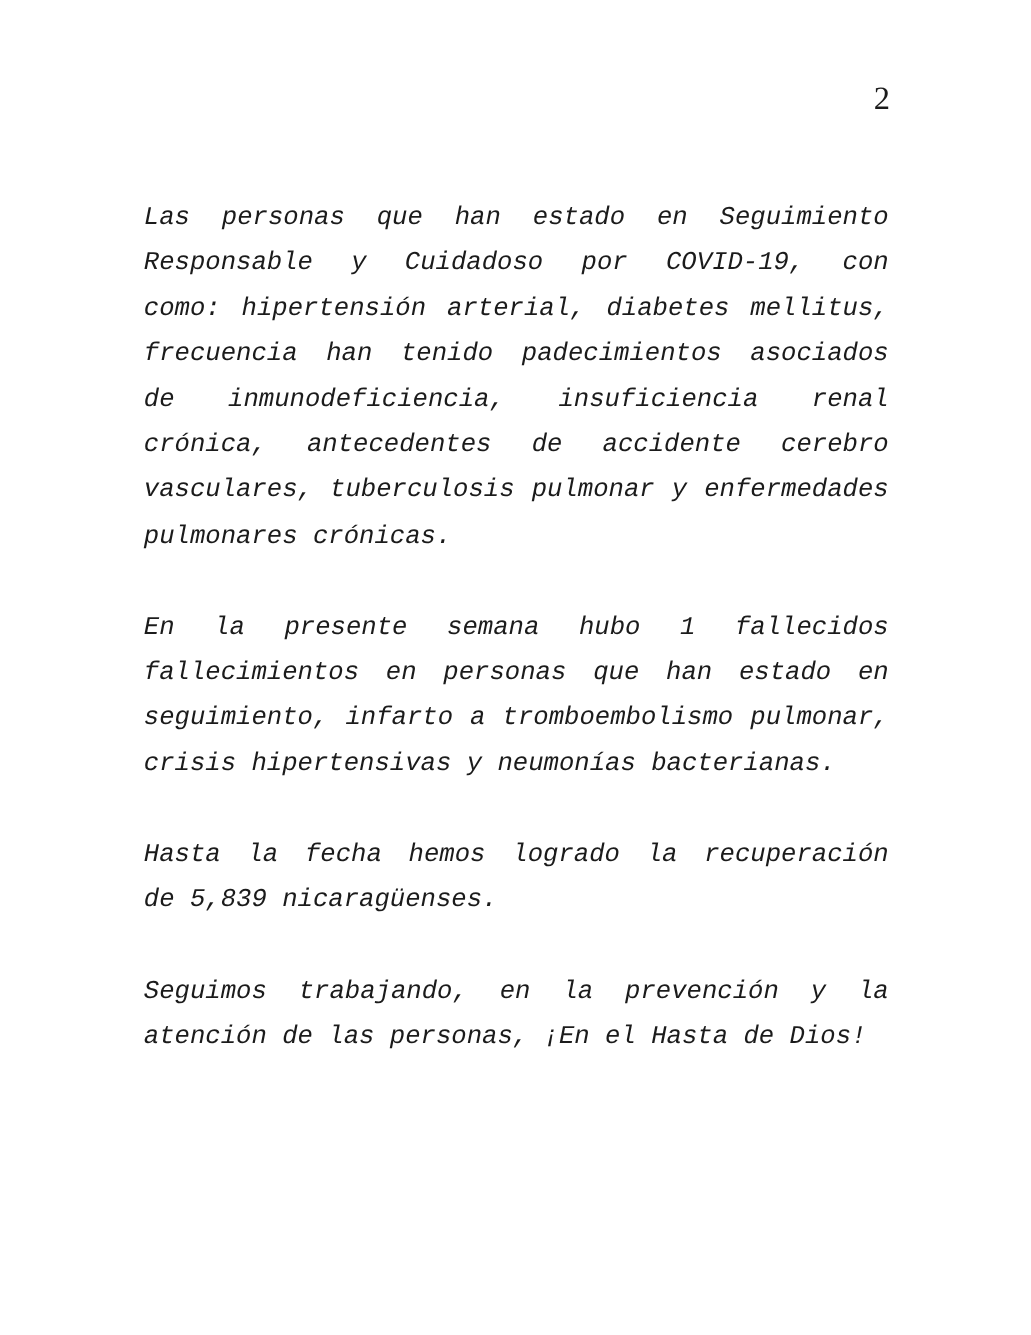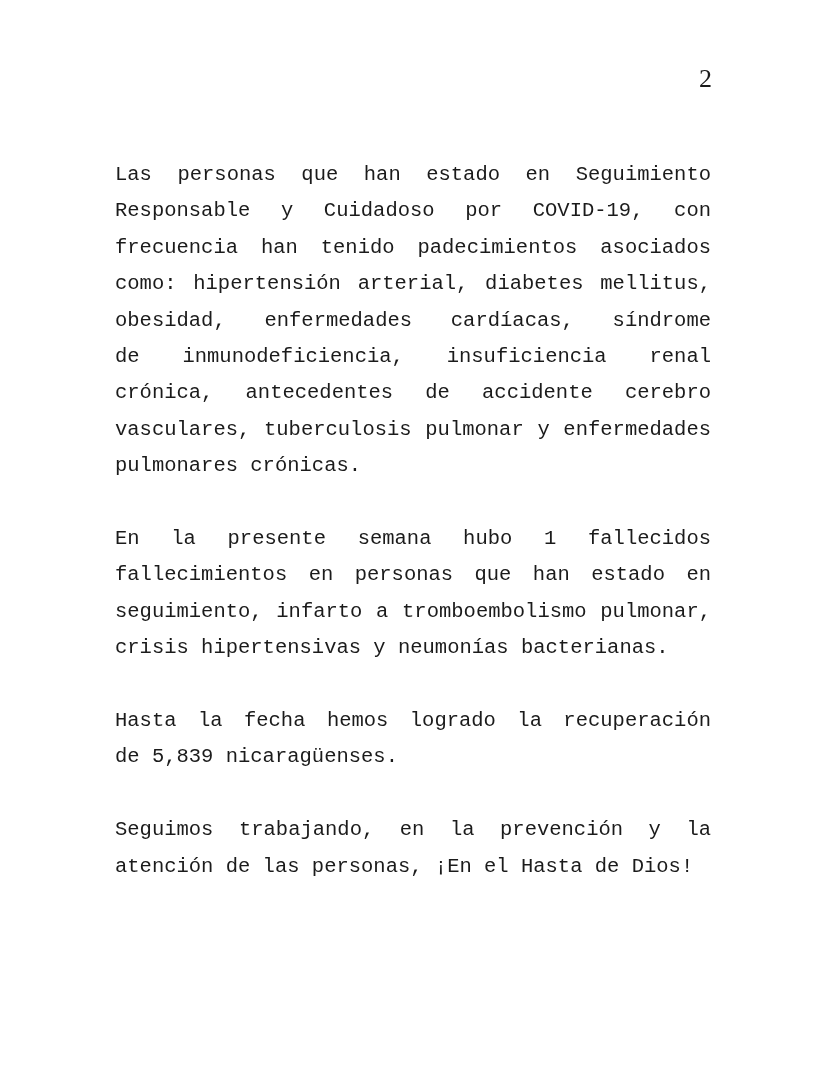--- a/index.html
+++ b/index.html
@@ -25,20 +25,21 @@
     line-height: 1;
     color: #1b1b1b;
   }
   .body-text {
     position: absolute;
     left: 115px;
     top: 157px;
     width: 596px;
     font-size: 20.5px;
     line-height: 36.4px;
+    font-style: italic;
   }
   .paragraph {
     margin: 0 0 36.4px 0;
   }
   .paragraph:last-child {
     margin-bottom: 0;
     margin-top: 32px;
   }
   .line {
     text-align: justify;
@@ -55,23 +56,22 @@
 
 <div class="page">
 
   <div class="page-number">2</div>
 
   <div class="body-text">
 
     <div class="paragraph">
       <div class="line">Las personas que han estado en Seguimiento</div>
       <div class="line">Responsable y Cuidadoso por COVID-19, con</div>
+      <div class="line">como: hipertensión arterial, diabetes mellitus,</div>
       <div class="line">frecuencia han tenido padecimientos asociados</div>
-      <div class="line">como: hipertensión arterial, diabetes mellitus,</div>
-      <div class="line">obesidad, enfermedades cardíacas, síndrome</div>
       <div class="line">de inmunodeficiencia, insuficiencia renal</div>
       <div class="line">crónica, antecedentes de accidente cerebro</div>
       <div class="line">vasculares, tuberculosis pulmonar y enfermedades</div>
       <div class="line last">pulmonares crónicas.</div>
     </div>
 
     <div class="paragraph">
       <div class="line">En la presente semana hubo 1 fallecidos</div>
       <div class="line">fallecimientos en personas que han estado en</div>
       <div class="line">seguimiento, infarto a tromboembolismo pulmonar,</div>

